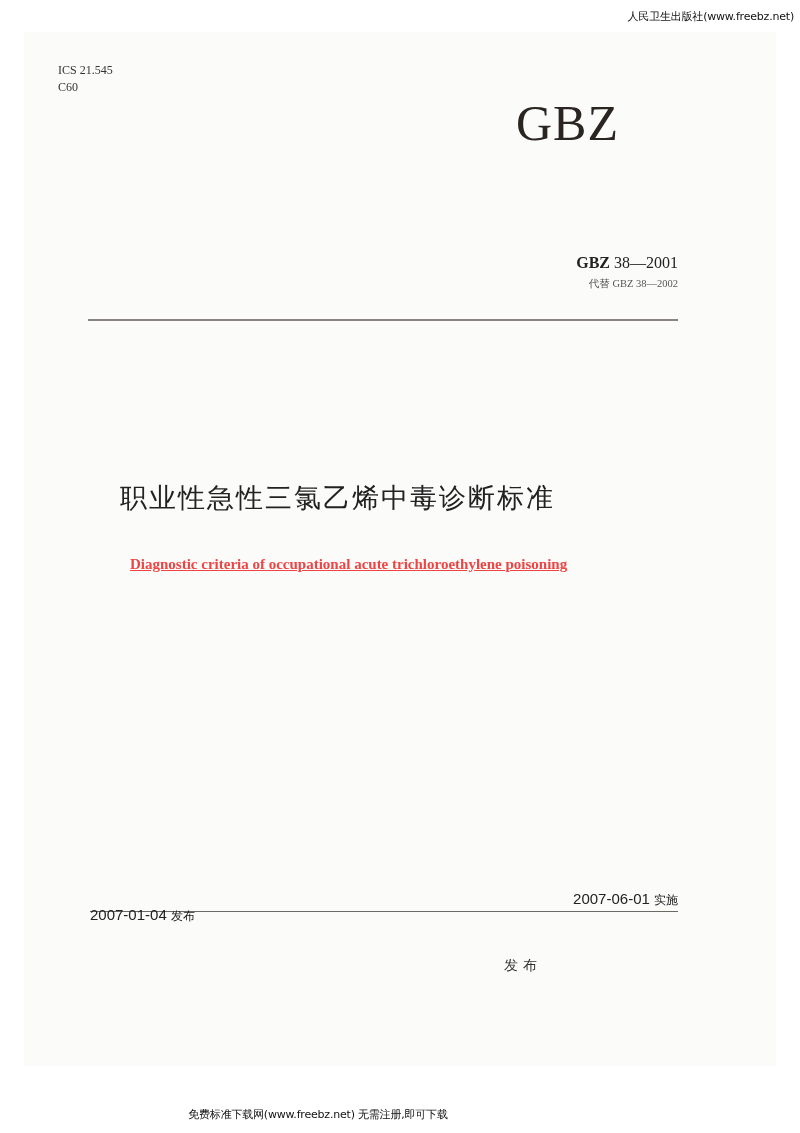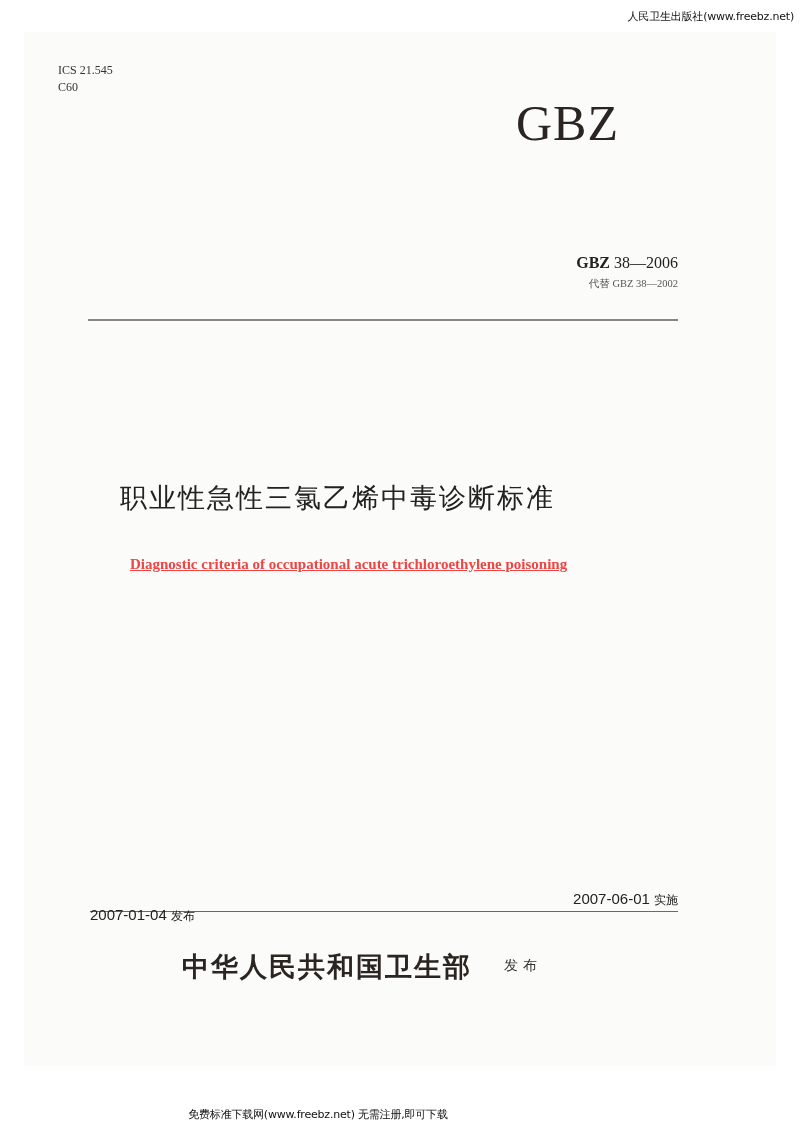--- a/index.html
+++ b/index.html
@@ -107,38 +107,37 @@
   <div class="ics">
     <div>ICS 21.545</div>
     <div>C60</div>
   </div>
 
   <div class="gbz-mark">GBZ</div>
 
 
   <div class="std-number">
     <b>GBZ</b>
-    <span>38—2006</span>
+    <span>38—2001</span>
   </div>
   <div class="std-replace">代替 GBZ 38—2002</div>
 
   <div class="divider-top"></div>
 
   <div class="title-zh">职业性急性三氯乙烯中毒诊断标准</div>
   <div class="title-en">Diagnostic criteria of occupational acute trichloroethylene poisoning</div>
 
   <div class="date-row">
     <div class="date-issue">
       <span>2007-01-04</span>
       <span class="date-suffix">发布</span>
     </div>
     <div class="date-impl">
       <span>2007-06-01</span>
       <span class="date-suffix">实施</span>
     </div>
   </div>
 
 
-  <div class="publisher">中华人民共和国卫生部</div>
   <div class="publisher-suffix">发布</div>
 </div>
 
 <div class="watermark-bottom">免费标准下载网(www.freebz.net) 无需注册,即可下载</div>
 
 </body></html>

